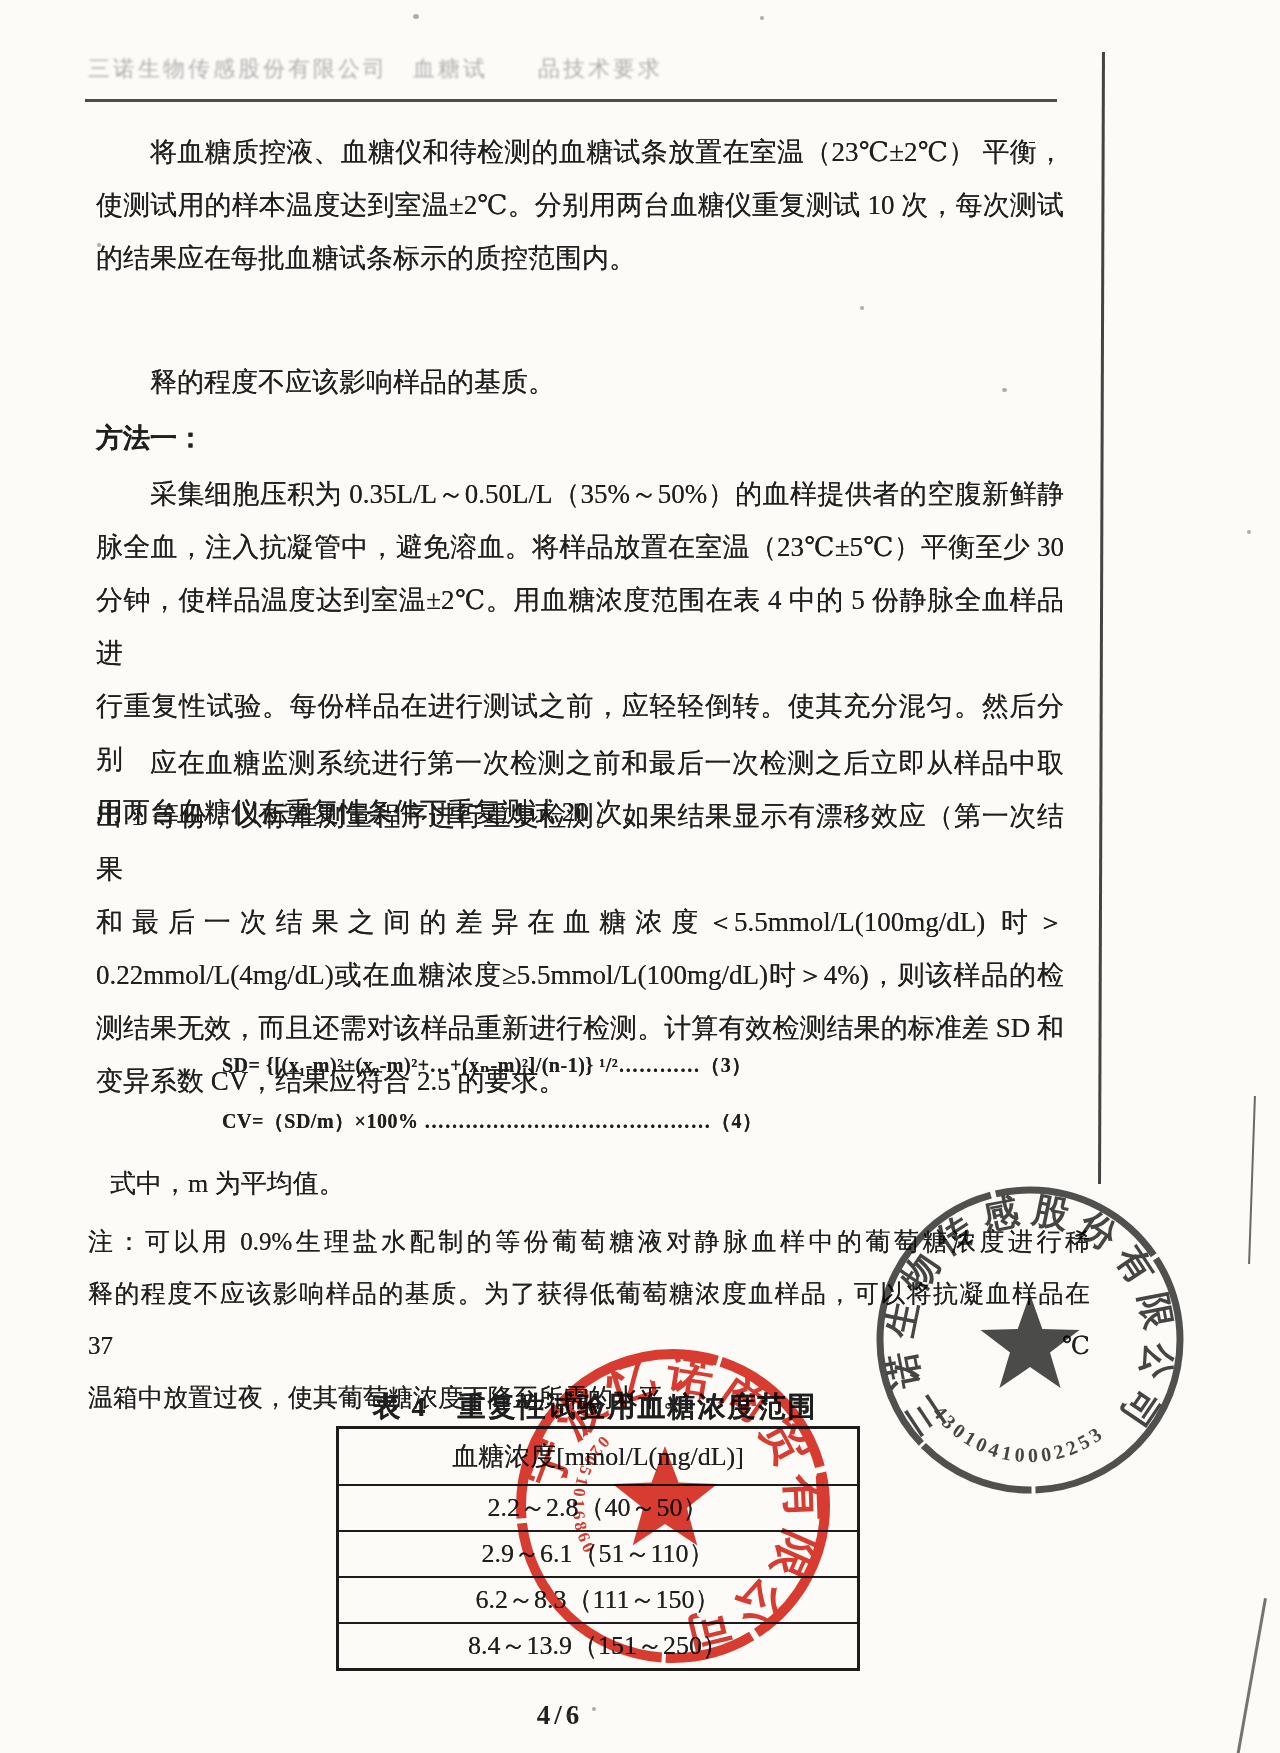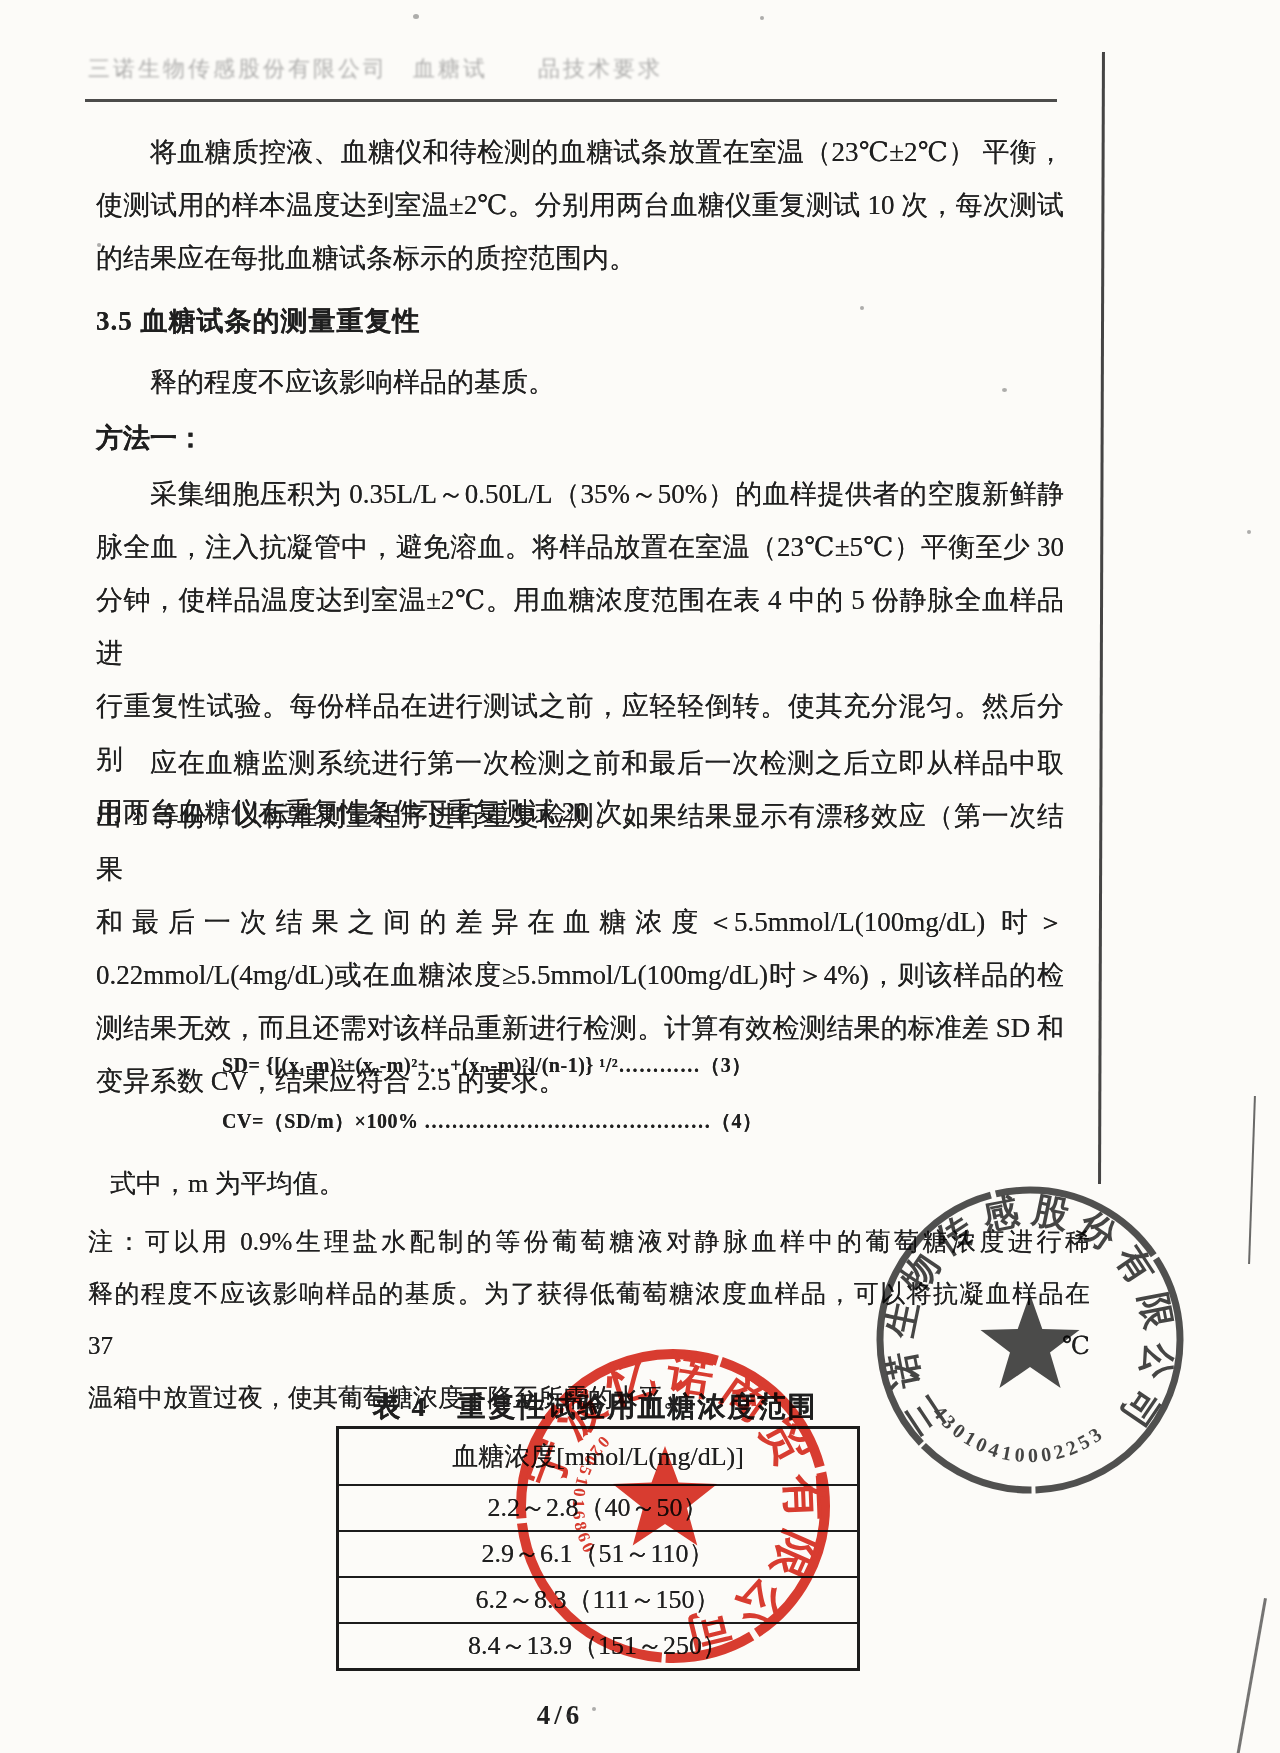--- a/index.html
+++ b/index.html
@@ -49,21 +49,20 @@
 
   <div class="abs running-header">三诺生物传感股份有限公司　血糖试　　品技术要求</div>
   <div class="abs header-rule"></div>
 
   <div class="abs p1 body-text">
     <div class="jline indent">将血糖质控液、血糖仪和待检测的血糖试条放置在室温（23℃±2℃） 平衡，</div>
     <div class="jline">使测试用的样本温度达到室温±2℃。分别用两台血糖仪重复测试 10 次，每次测试</div>
     <div class="lline">的结果应在每批血糖试条标示的质控范围内。</div>
   </div>
 
-  <div class="abs sec35">3.5  血糖试条的测量重复性</div>
   <div class="abs choose body-text indent">释的程度不应该影响样品的基质。</div>
   <div class="abs method1">方法一：</div>
 
   <div class="abs p2 body-text">
     <div class="jline indent">采集细胞压积为 0.35L/L～0.50L/L（35%～50%）的血样提供者的空腹新鲜静</div>
     <div class="jline">脉全血，注入抗凝管中，避免溶血。将样品放置在室温（23℃±5℃）平衡至少 30</div>
     <div class="jline">分钟，使样品温度达到室温±2℃。用血糖浓度范围在表 4 中的 5 份静脉全血样品进</div>
     <div class="jline">行重复性试验。每份样品在进行测试之前，应轻轻倒转。使其充分混匀。然后分别</div>
     <div class="lline">用两台血糖仪在重复性条件下重复测试 20 次。</div>
   </div>

